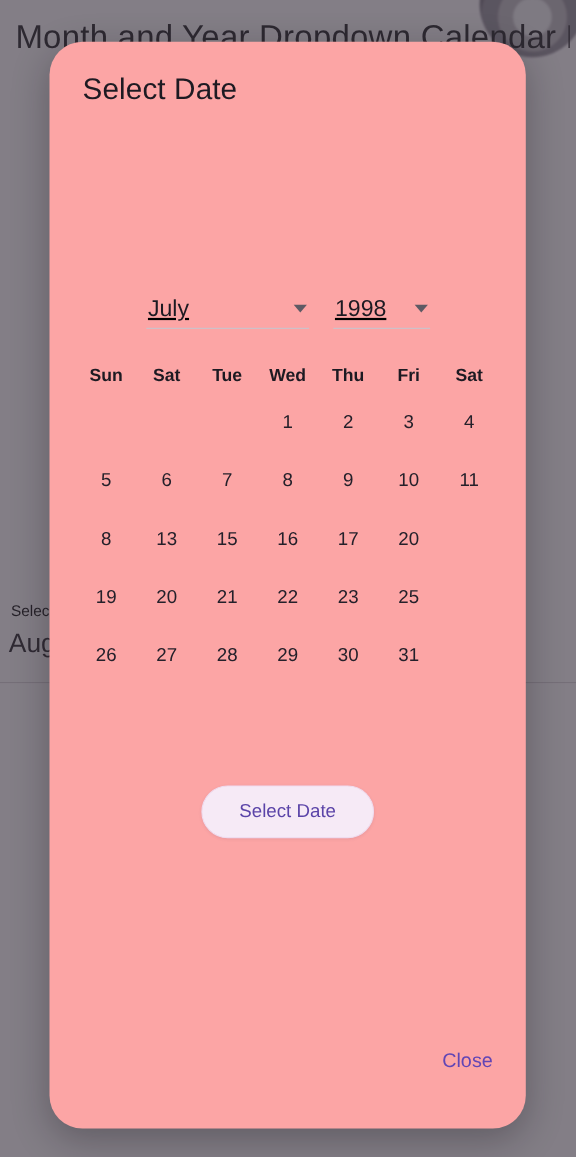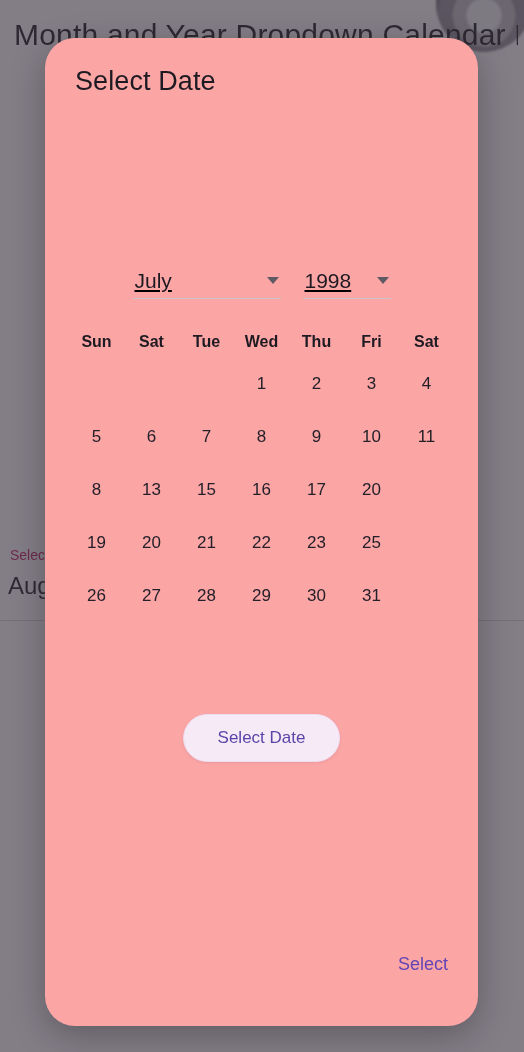--- a/index.html
+++ b/index.html
@@ -62,21 +62,21 @@
     width: 30px;
     height: 26px;
     background: #b3353a;
     filter: blur(2px);
   }
   .bg-selected-label {
     position: absolute;
     left: 10px;
     top: 547px;
     font-size: 14px;
-    color: #be185d;
+    color: #000000;
     white-space: nowrap;
   }
   .bg-selected-value {
     position: absolute;
     left: 8px;
     top: 572px;
     font-size: 24px;
     color: #1b181e;
     white-space: nowrap;
   }
@@ -295,16 +295,16 @@
             <div class="day">29</div>
             <div class="day">30</div>
             <div class="day">31</div>
             <div class="day empty"></div>
           </div>
         </div>
     </div>
 
     <button class="primary-btn">Select Date</button>
 
-    <button class="close-btn">Select</button>
+    <button class="close-btn">Close</button>
 
   </div>
 </div>
 
 </body></html>

